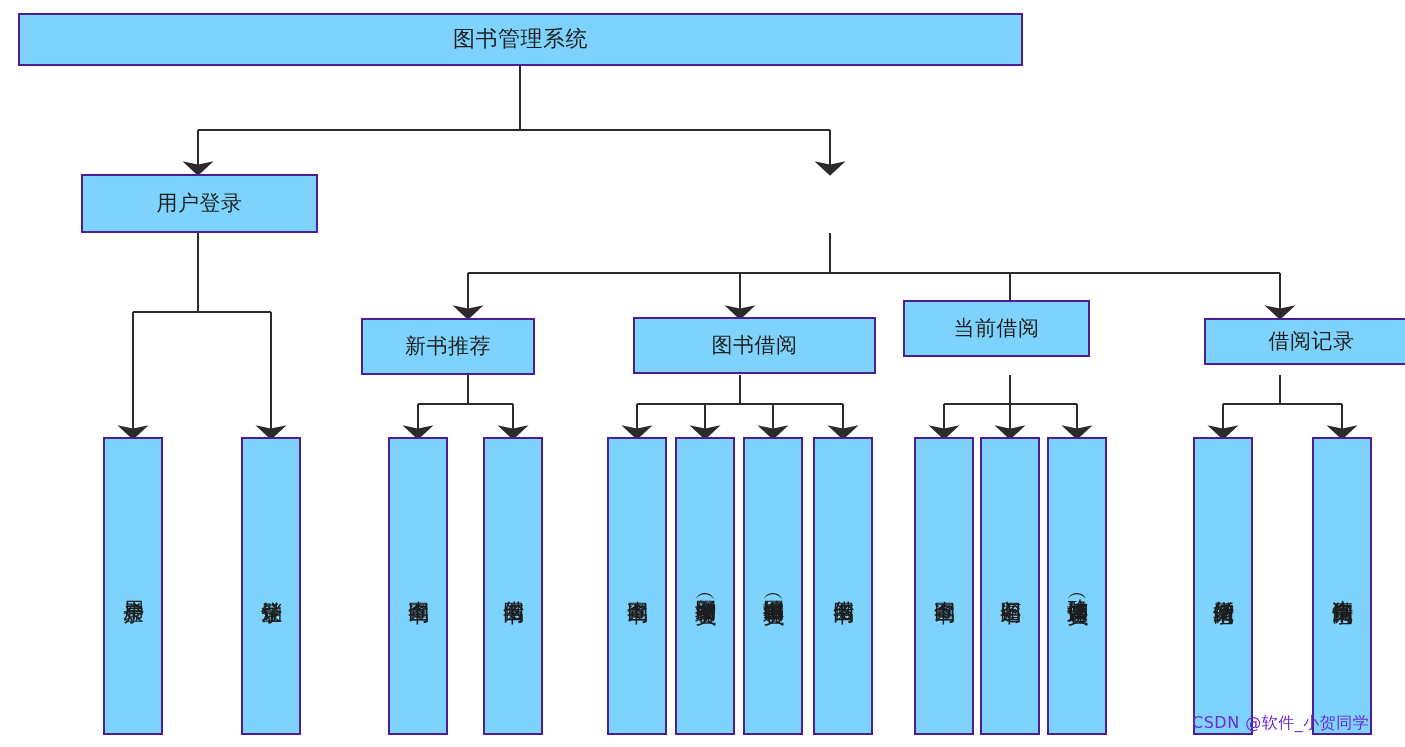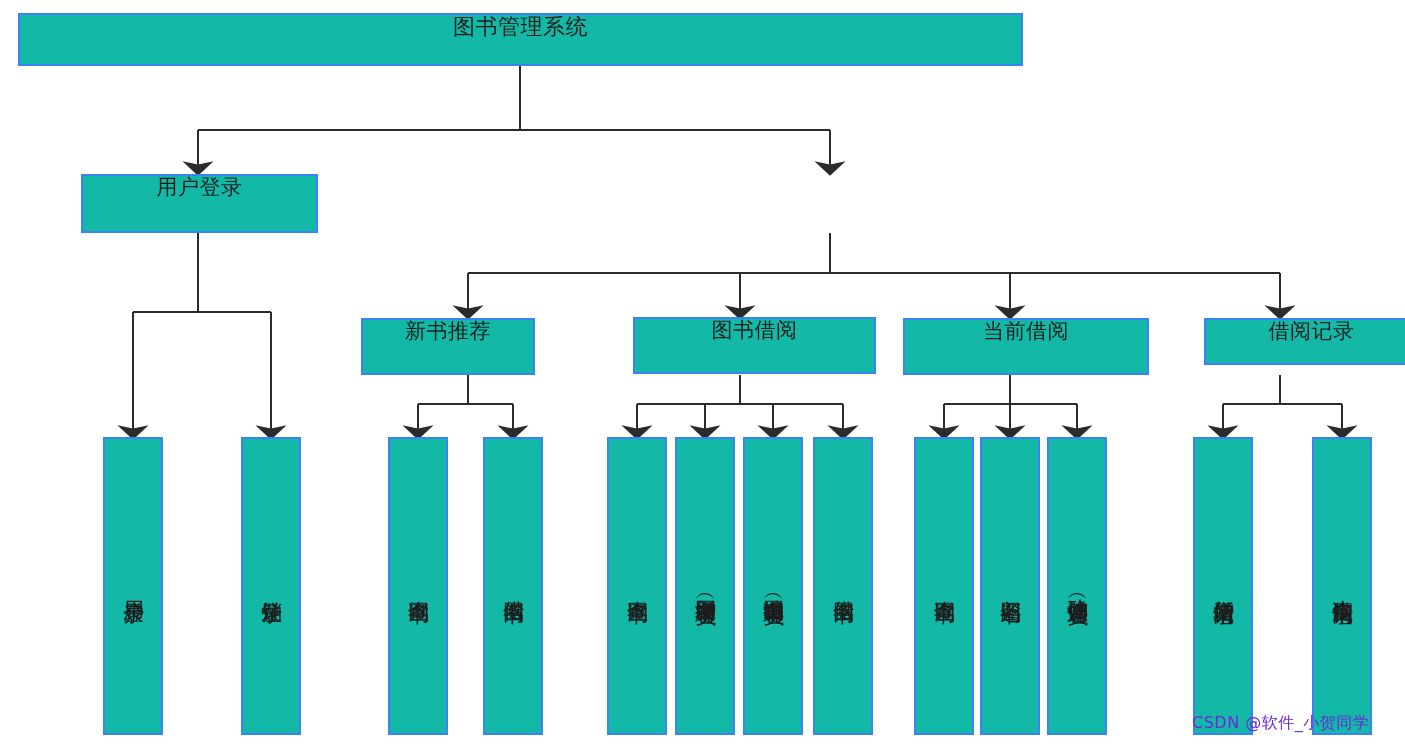--- a/index.html
+++ b/index.html
@@ -21,23 +21,24 @@
   svg.diagram-layer {
     position: absolute;
     left: 0;
     top: 0;
     width: 1405px;
     height: 747px;
   }
   .node-box {
     position: absolute;
     box-sizing: border-box;
-    background: #14b8a6;
-    border: 2px solid #3b82f6;
+    background: #7dd3fc;
+    border: 2px solid #4c1d95;
     display: flex;
+    align-items: center;
     justify-content: center;
     overflow: hidden;
   }
   .node-label-h {
     font-size: 21px;
     color: #1d1d1d;
     line-height: 1.1;
     letter-spacing: 0.5px;
     white-space: nowrap;
   }
@@ -130,21 +131,21 @@
 
 
   <div class="node-box" style="left:361px; top:318px; width:174px; height:57px;">
     <span class="node-label-h">新书推荐</span>
   </div>
 
   <div class="node-box" style="left:633px; top:317px; width:243px; height:57px;">
     <span class="node-label-h">图书借阅</span>
   </div>
 
-  <div class="node-box" style="left:903px; top:318px; width:246px; height:57px;">
+  <div class="node-box" style="left:903px; top:300px; width:187px; height:57px;">
     <span class="node-label-h">当前借阅</span>
   </div>
 
   <div class="node-box" style="left:1204px; top:318px; width:215px; height:47px;">
     <span class="node-label-h">借阅记录</span>
   </div>
 
   <div class="node-box" style="left:103px; top:437px; width:60px; height:298px;">
     <span class="node-label-v">用户登录</span>
   </div>

